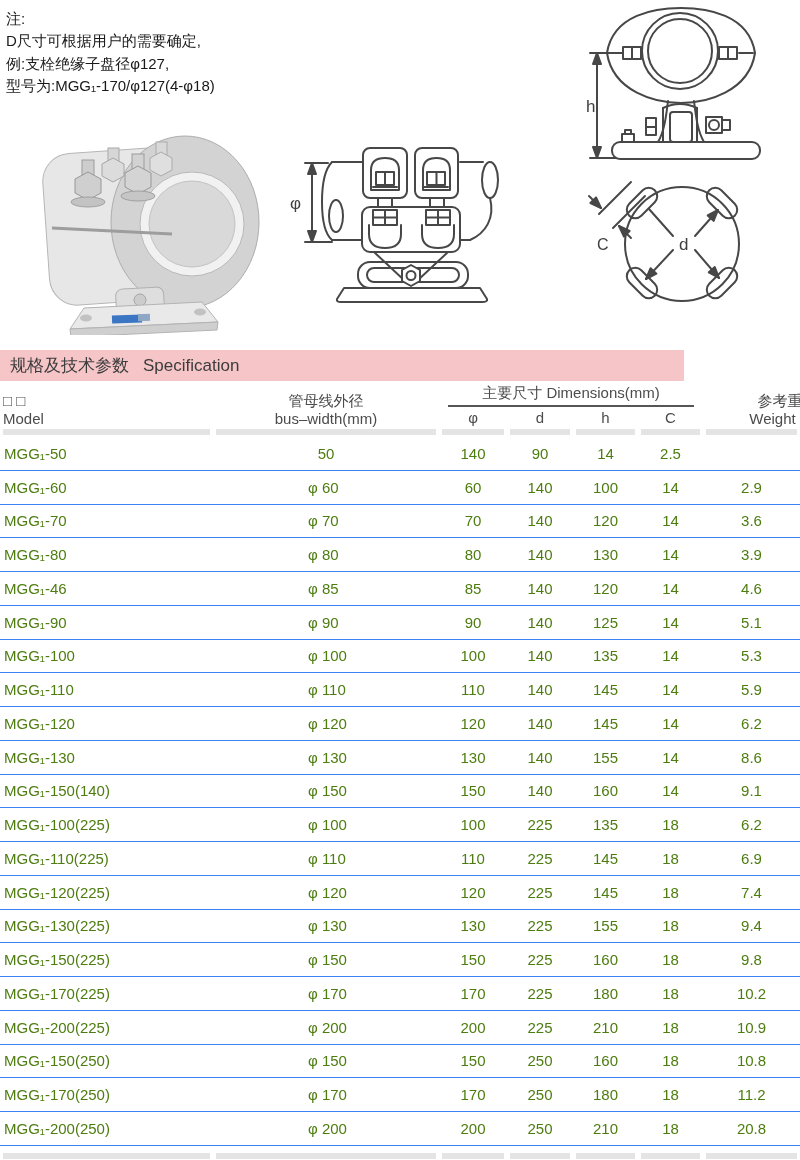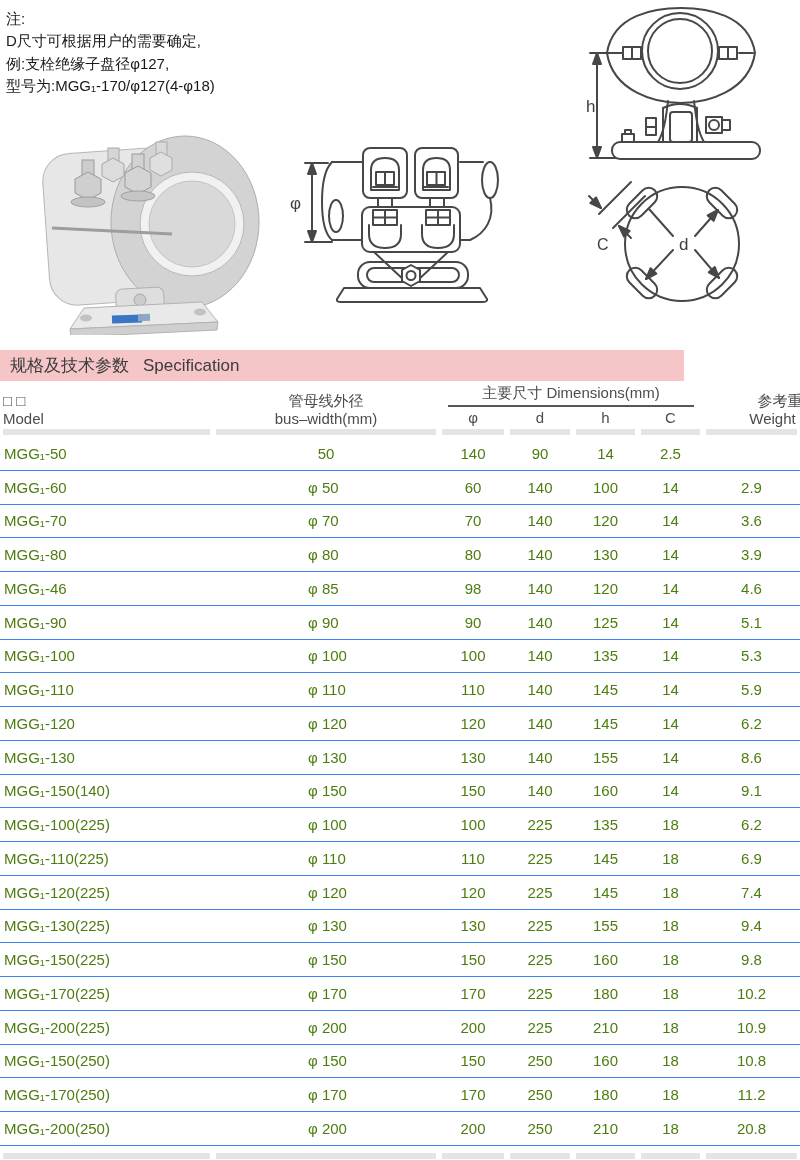--- a/index.html
+++ b/index.html
@@ -255,21 +255,21 @@
       <div class="c model">MGG₁-50</div>
       <div class="c num">50</div>
       <div class="c num">140</div>
       <div class="c num">90</div>
       <div class="c num">14</div>
       <div class="c num">2.5</div>
     </div>
 
     <div class="row">
       <div class="c model">MGG₁-60</div>
-      <div class="c bus">φ 50</div>
+      <div class="c bus">φ 60</div>
       <div class="c num">60</div>
       <div class="c num">140</div>
       <div class="c num">100</div>
       <div class="c num">14</div>
       <div class="c num">2.9</div>
     </div>
 
     <div class="row">
       <div class="c model">MGG₁-70</div>
       <div class="c bus">φ 70</div>
@@ -286,21 +286,21 @@
       <div class="c num">80</div>
       <div class="c num">140</div>
       <div class="c num">130</div>
       <div class="c num">14</div>
       <div class="c num">3.9</div>
     </div>
 
     <div class="row">
       <div class="c model">MGG₁-46</div>
       <div class="c bus">φ 85</div>
-      <div class="c num">98</div>
+      <div class="c num">85</div>
       <div class="c num">140</div>
       <div class="c num">120</div>
       <div class="c num">14</div>
       <div class="c num">4.6</div>
     </div>
 
     <div class="row">
       <div class="c model">MGG₁-90</div>
       <div class="c bus">φ 90</div>
       <div class="c num">90</div>

